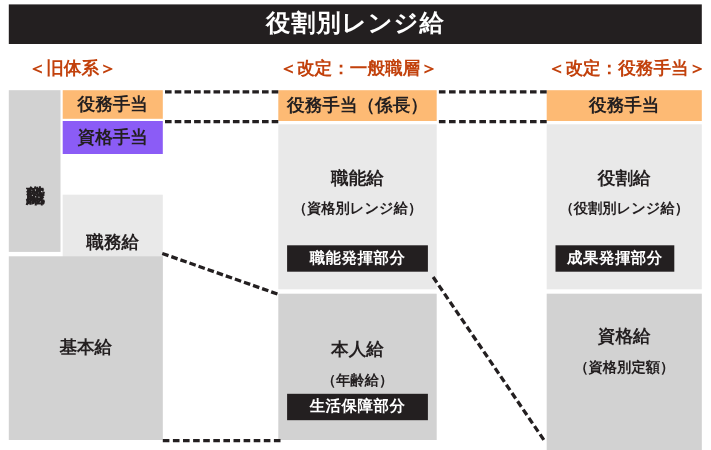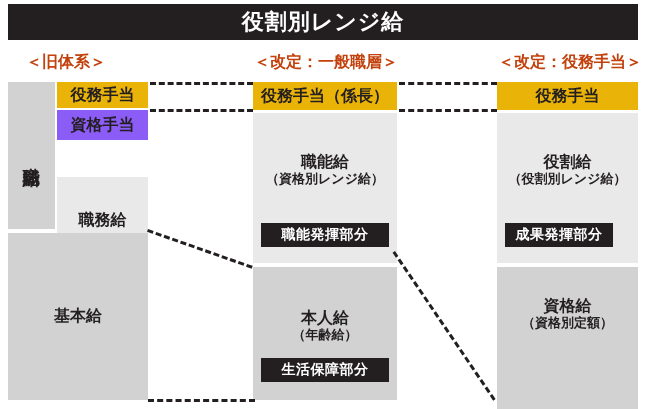--- a/index.html
+++ b/index.html
@@ -53,35 +53,35 @@
   .box {
     position: absolute;
     box-sizing: border-box;
     display: flex;
     flex-direction: column;
     align-items: center;
     justify-content: center;
     text-align: center;
     color: #231f20;
   }
-  .fill-dark  { background: #eab308; }
+  .fill-dark  { background: #fdba74; }
   .fill-mid   { background: #d2d2d2; }
   .fill-light { background: #8b5cf6; }
   .fill-pale  { background: #e9e9e9; }
 
   .lbl-main {
     font-size: 16px;
     font-weight: bold;
     line-height: 1.15;
   }
   .lbl-sub {
     font-size: 13px;
     font-weight: bold;
     line-height: 1.2;
-    margin-top: 0;
+    margin-top: 12px;
   }
   .lbl-vert {
     writing-mode: vertical-rl;
     font-size: 17px;
     font-weight: bold;
     line-height: 1.1;
     letter-spacing: 1px;
   }
 
   

